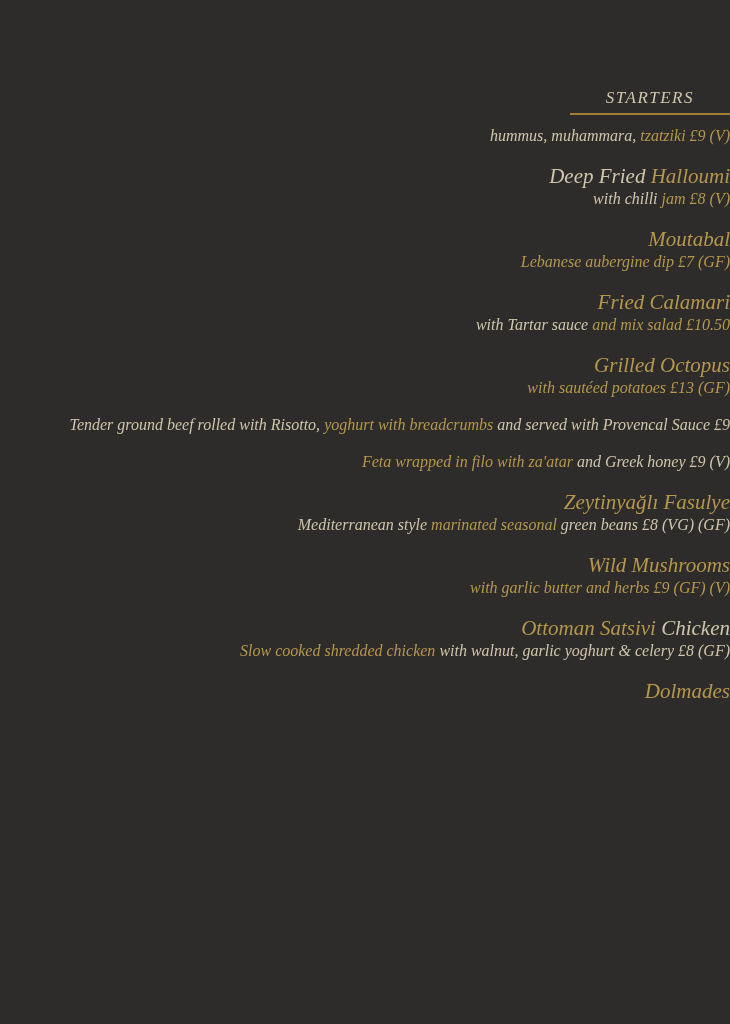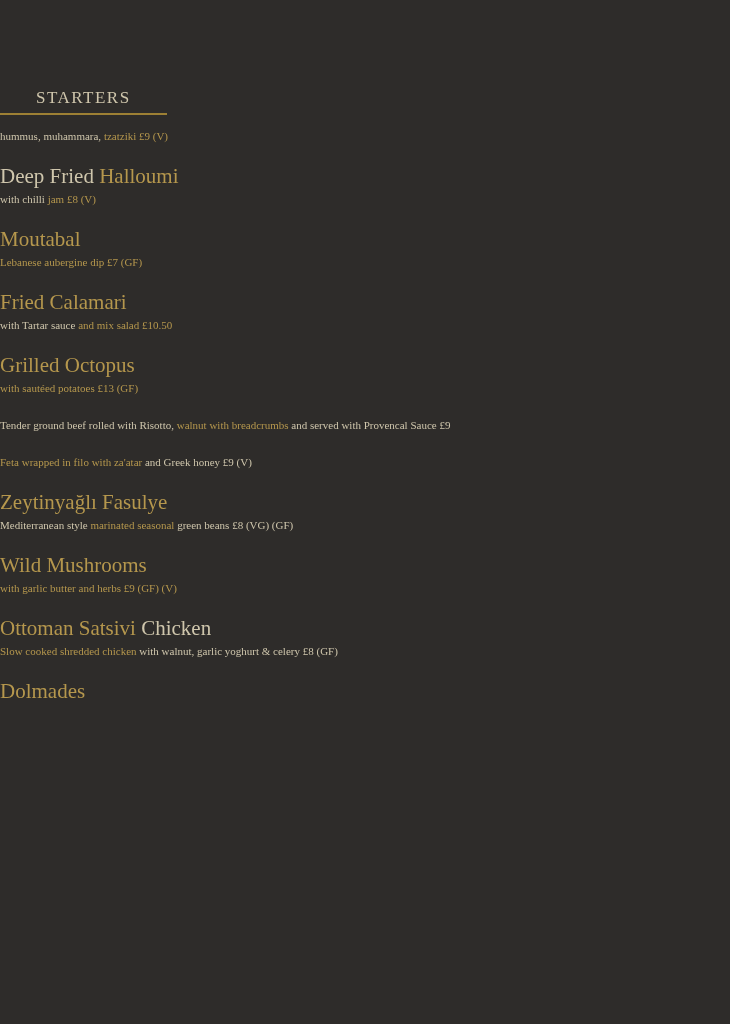--- a/index.html
+++ b/index.html
@@ -12,41 +12,42 @@
   body{
     width:730px;height:1024px;
     background:var(--bg);
     font-family:"Liberation Serif","DejaVu Serif",serif;
     overflow:hidden;
   }
   .menu{
     box-sizing:border-box;
     width:730px;height:1024px;
     padding-top:88px;
-    text-align:left;
+    text-align:right;
+    font-style:italic;
   }
   .section-header{
     display:inline-block;
     color:var(--pale);
     font-size:17px;
     letter-spacing:1.5px;
     padding:0 36px 5px 36px;
     border-bottom:2px solid var(--underline);
     margin-bottom:11px;
   }
   .menu-item{
     margin-bottom:17px;
   }
   .item-name{
     font-size:21px;
     line-height:26px;
     white-space:nowrap;
   }
   .item-desc{
-    font-size:11px;
+    font-size:16px;
     line-height:20px;
     white-space:nowrap;
   }
   .tone-gold{color:var(--gold);}
   .tone-pale{color:var(--pale);}
 </style>
 </head>
 <body>
 
 <div class="menu">
@@ -67,21 +68,21 @@
       </div>
       <div class="menu-item">
         <div class="item-name"><span class="tone-gold">Fried Calamari</span></div>
         <div class="item-desc"><span class="tone-pale">with Tartar sauce </span><span class="tone-gold">and mix salad £10.50</span></div>
       </div>
       <div class="menu-item">
         <div class="item-name"><span class="tone-gold">Grilled Octopus</span></div>
         <div class="item-desc"><span class="tone-gold">with sautéed potatoes £13 (GF)</span></div>
       </div>
       <div class="menu-item">
-        <div class="item-desc"><span class="tone-pale">Tender ground beef rolled with Risotto, </span><span class="tone-gold">walnut with breadcrumbs </span><span class="tone-pale">and served with Provencal Sauce £9</span></div>
+        <div class="item-desc"><span class="tone-pale">Tender ground beef rolled with Risotto, </span><span class="tone-gold">yoghurt with breadcrumbs </span><span class="tone-pale">and served with Provencal Sauce £9</span></div>
       </div>
       <div class="menu-item">
         <div class="item-desc"><span class="tone-gold">Feta wrapped in filo with za'atar </span><span class="tone-pale">and Greek honey £9 (V)</span></div>
       </div>
       <div class="menu-item">
         <div class="item-name"><span class="tone-gold">Zeytinyağlı Fasulye</span></div>
         <div class="item-desc"><span class="tone-pale">Mediterranean style </span><span class="tone-gold">marinated seasonal </span><span class="tone-pale">green beans £8 (VG) (GF)</span></div>
       </div>
       <div class="menu-item">
         <div class="item-name"><span class="tone-gold">Wild Mushrooms</span></div>

